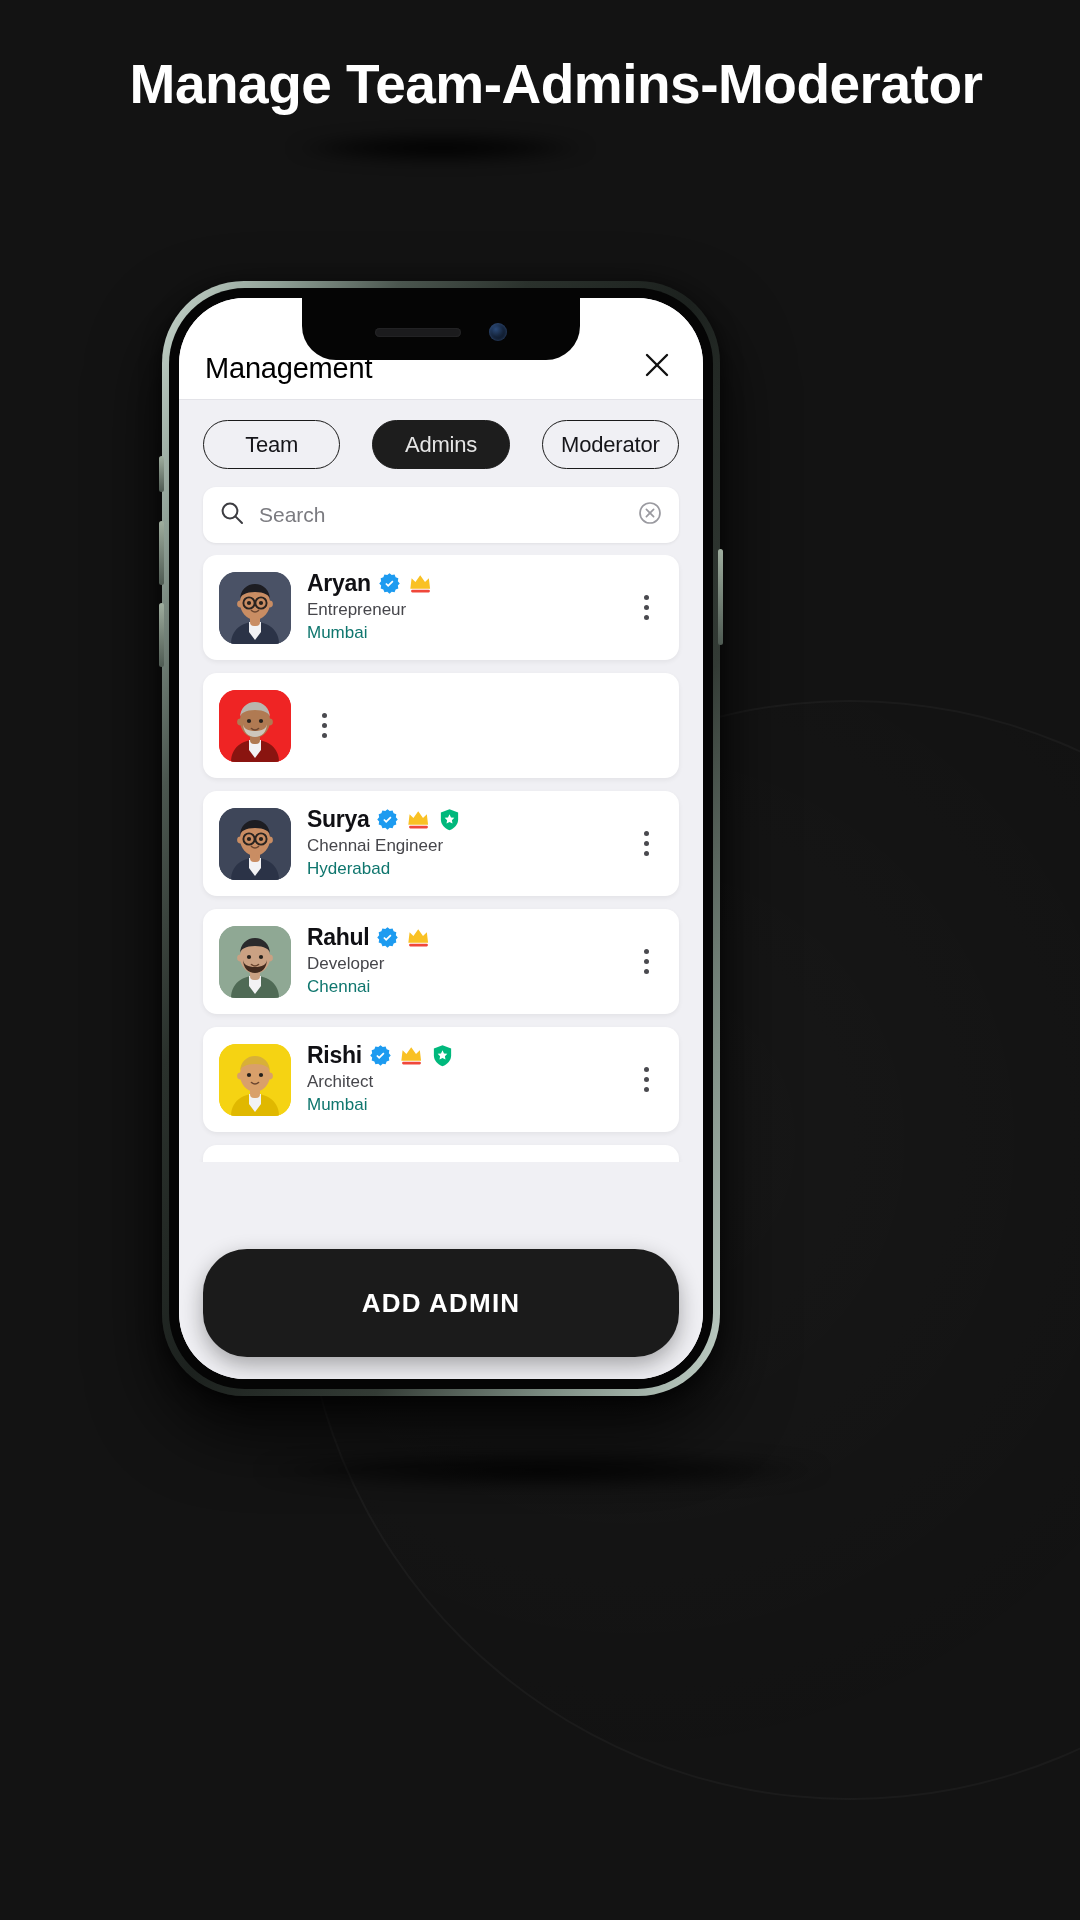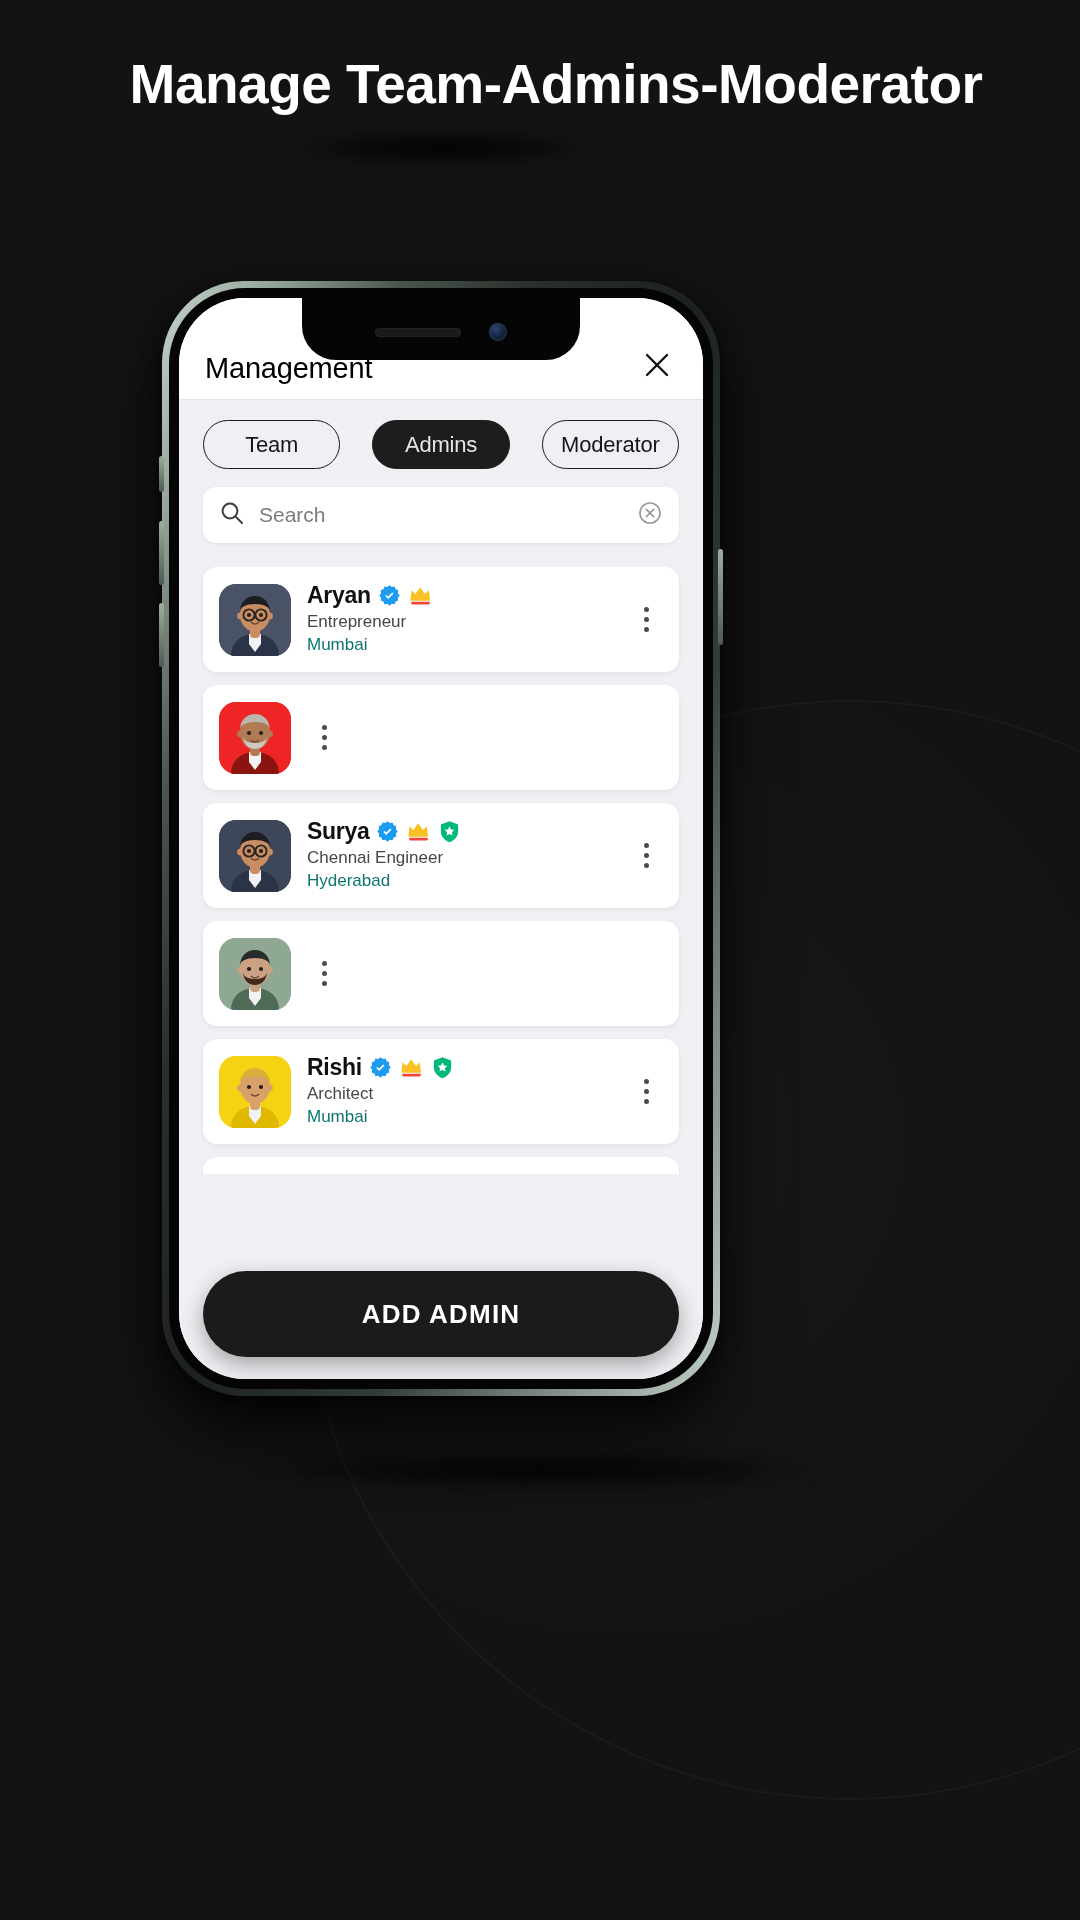--- a/index.html
+++ b/index.html
@@ -156,21 +156,21 @@
     border:1.6px solid #1a1a1a;
     cursor:pointer;
     letter-spacing:-0.2px;
   }
   .tab.active {
     background:#1d1d1d;
     color:#e5e5e5;
     border-color:#1d1d1d;
   }
 
-  .search-wrap { padding:4px 24px 24px 24px; }
+  .search-wrap { padding:4px 24px 12px 24px; }
   .search-bar {
     height:56px;
     background:#ffffff;
     border-radius:13px;
     display:flex;
     align-items:center;
     padding:0 16px;
     gap:14px;
     box-shadow:0 1px 3px rgba(0,0,0,0.07);
   }
@@ -253,21 +253,21 @@
   .badge { flex-shrink:0; display:block; }
 
   .add-btn-wrap {
     position:absolute;
     left:0; bottom:0;
     width:100%;
     padding:14px 24px 22px 24px;
     background:linear-gradient(180deg, rgba(240,240,244,0) 0%, #f0f0f4 26%, #f0f0f4 100%);
   }
   .add-btn {
-    height:86px;
+    height:108px;
     border-radius:44px;
     background:#1b1b1b;
     color:#ffffff;
     display:flex;
     align-items:center;
     justify-content:center;
     font-size:26px;
     font-weight:700;
     letter-spacing:1.2px;
     cursor:pointer;
@@ -457,20 +457,39 @@
                 <rect x="31" y="42" width="10" height="12" rx="4" fill="#caa183"></rect>
                 <ellipse cx="36" cy="31" rx="15" ry="16.5" fill="#caa183"></ellipse>
                 <circle cx="21.5" cy="32" r="3.4" fill="#caa183"></circle>
                 <circle cx="50.5" cy="32" r="3.4" fill="#caa183"></circle>
                 <path d="M21 28c0-10 6.8-16 15-16s15 6 15 16c0-5-6-8-15-8s-15 3-15 8z" fill="#2a2a2c"></path>
                 <circle cx="30" cy="31" r="2.1" fill="#25201c"></circle>
                 <circle cx="42" cy="31" r="2.1" fill="#25201c"></circle>
                 <path d="M24 33c0 9 5.4 14 12 14s12-5 12-14c0 6-5.4 8-12 8s-12-2-12-8z" fill="#3a2418" opacity="0.95"></path>
                 <path d="M32.5 38.5q3.5 3 7 0" stroke="#6b4630" stroke-width="1.6" fill="none" stroke-linecap="round"></path>
               </svg></div>
+            <div class="card-body">
+              <div class="name-row">
+                <span class="person-name">Rahul</span>
+                <span style="display: flex;">
+                  <svg class="badge" width="23" height="23" viewBox="0 0 24 24">
+                    <path fill="#1d9bf0" d="M12 1.2l2.3 2.0 3.0-.5 1.1 2.8 2.8 1.1-.5 3.0 2.0 2.3-2.0 2.3.5 3.0-2.8 1.1-1.1 2.8-3.0-.5-2.3 2.0-2.3-2.0-3.0.5-1.1-2.8-2.8-1.1.5-3.0-2.0-2.3 2.0-2.3-.5-3.0 2.8-1.1 1.1-2.8 3.0.5z"></path>
+                    <path fill="#fff" d="M10.6 15.6l-3.0-3.0 1.25-1.25 1.75 1.75 4.3-4.3 1.25 1.25z"></path>
+                  </svg>
+                </span>
+                <span style="display: flex;">
+                  <svg class="badge" width="25" height="23" viewBox="0 0 26 24">
+                    <path fill="#f9c124" d="M2.2 6.4l4.0 4.0 5.0-7.0 5.0 7.0 4.0-4.0 1.3 11.0H0.9z" transform="translate(1.5,0)"></path>
+                    <rect x="3.2" y="18.6" width="19.6" height="2.7" rx="1.2" fill="#f0473a"></rect>
+                  </svg>
+                </span>
+              </div>
+              <div class="role">Developer</div>
+              <div class="location">Chennai</div>
+            </div>
             <div class="kebab">
               <i></i>
               <i></i>
               <i></i>
             </div>
           </div>
           <div class="card">
             <div class="avatar" style="background: rgb(245, 211, 19);"><svg width="72" height="72" viewBox="0 0 72 72">
                 <rect width="72" height="72" rx="17" fill="#f5d313"></rect>
                 <path d="M12 72c0-14 10.5-22 24-22s24 8 24 22z" fill="#e0b800"></path>

